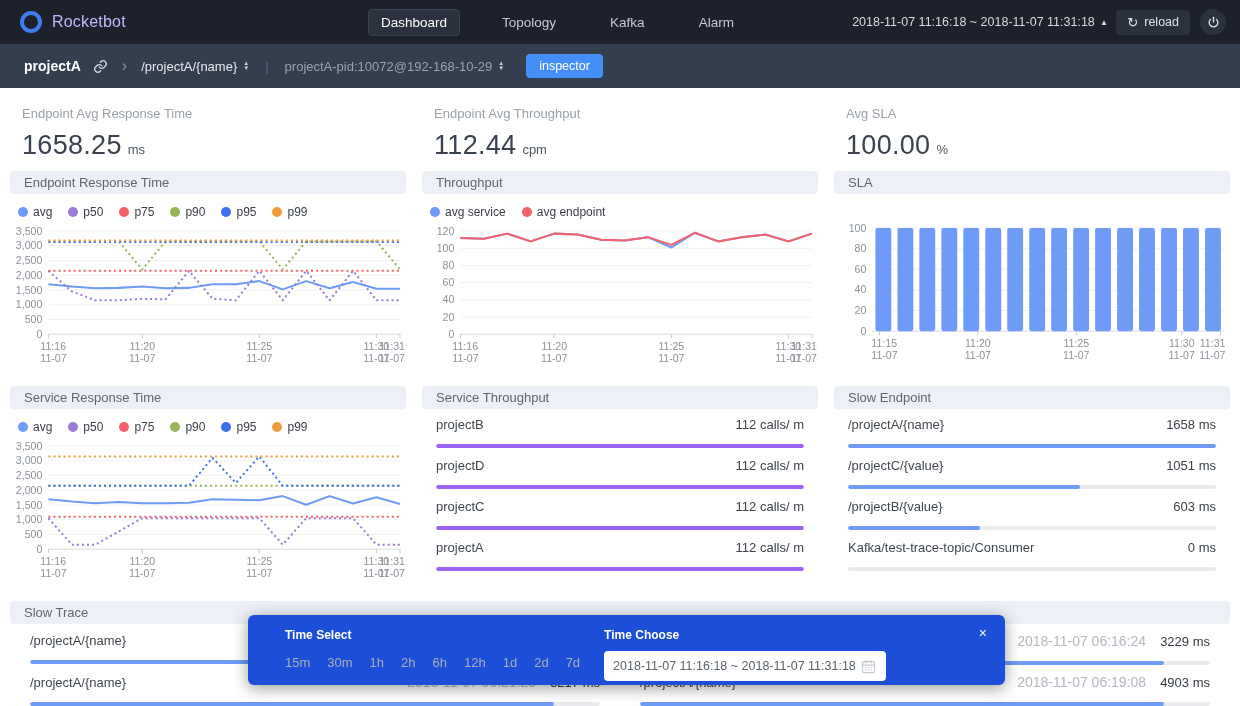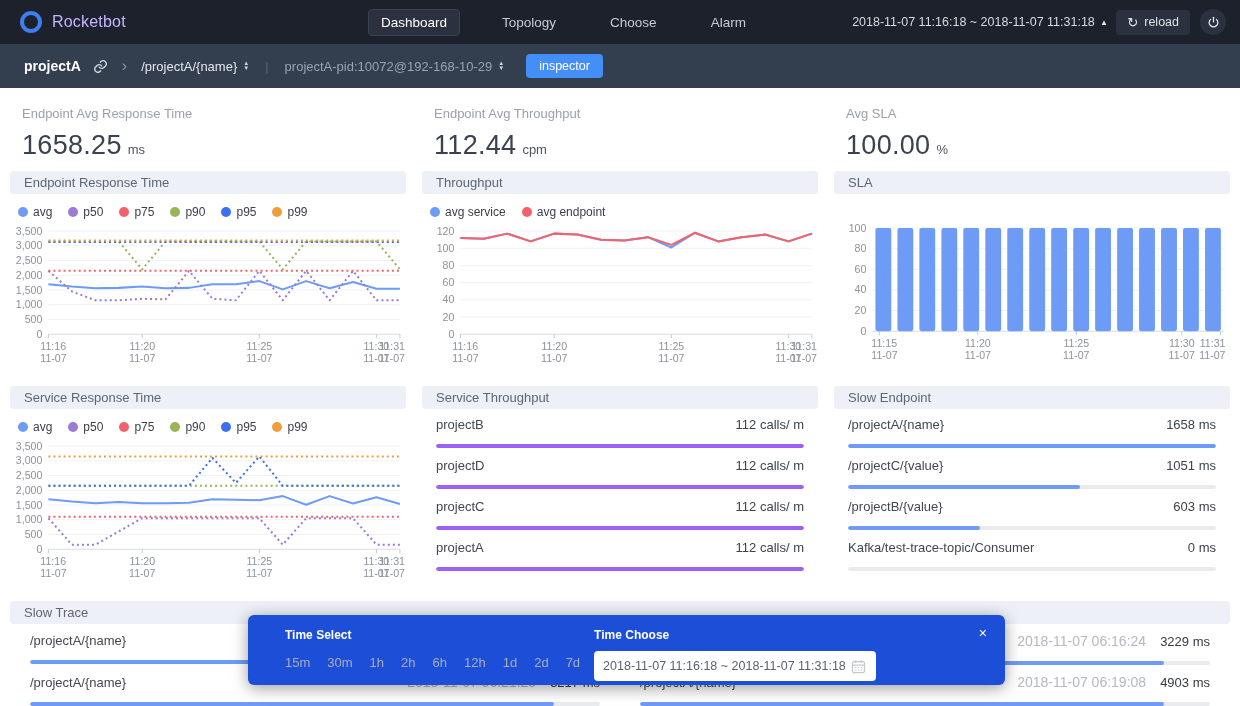--- a/index.html
+++ b/index.html
@@ -75,39 +75,39 @@
   .st-right { margin-left:auto; display:flex; align-items:baseline; gap:14px; }
   .st-time { color:#b3b9c2; font-size:14px; }
   .st-val { color:#343b43; font-size:13px; font-weight:500; }
 
   
   .popup { position:absolute; left:248px; top:615px; width:757px; height:70px; background:#1d4ed8;
     border-radius:6px; box-shadow:0 3px 16px rgba(0,0,0,.4); z-index:50; padding:13px 0 0 37px; display:flex; }
   .pop-label { font-size:12px; font-weight:bold; color:#fff; }
   .ts-options { display:flex; gap:17px; margin-top:13px; font-size:13px; color:#a9afb8; }
   .ts-opt { cursor:pointer; }
-  .tc { margin-left:14px; }
+  .tc { margin-left:24px; }
   .tc-input-wrap { margin-top:9px; width:282px; height:30px; background:#fff; border-radius:4px;
     display:flex; align-items:center; padding:0 9px; }
   .tc-input { border:none; outline:none; flex:1; font-size:12.5px; color:#5a6270; font-family:inherit; background:transparent; }
   .cal-ic svg { width:17px; height:17px; display:block; }
   .pop-close { position:absolute; right:18px; top:11px; color:#fff; font-size:14px; cursor:pointer; line-height:14px; }
 </style>
 </head>
 <body>
 
 <header class="topbar">
   <div class="brand">
     <span class="logo"></span>
     <span class="brand-name">Rocketbot</span>
   </div>
   <nav class="main-nav">
     <a class="nav-item active">Dashboard</a>
     <a class="nav-item">Topology</a>
-    <a class="nav-item">Choose</a>
+    <a class="nav-item">Kafka</a>
     <a class="nav-item">Alarm</a>
   </nav>
   <div class="top-right">
     <span class="time-range">
       <span>2018-11-07 11:16:18 ~ 2018-11-07 11:31:18</span>
       <span class="caret">▴</span>
     </span>
     <button class="reload-btn">
       <span class="reload-ic">↻</span>
       <span>reload</span>

